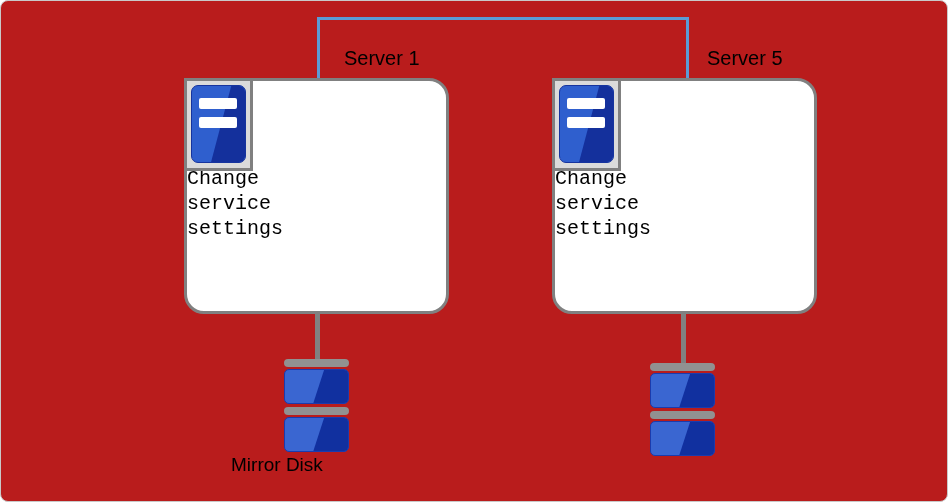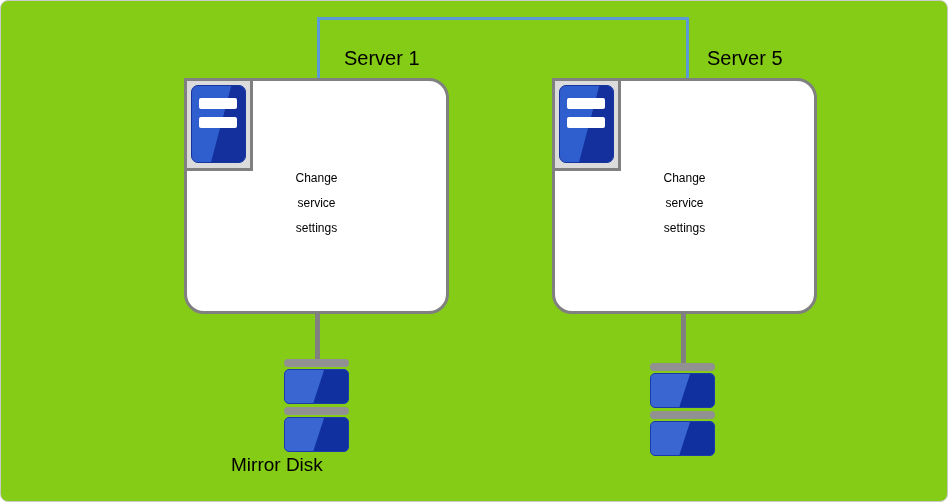--- a/index.html
+++ b/index.html
@@ -5,21 +5,21 @@
   * { margin: 0; padding: 0; box-sizing: border-box; }
   html, body { background: #ffffff; }
   body {
     font-family: "Liberation Sans", "DejaVu Sans", sans-serif;
     color: #000000;
   }
   .canvas {
     position: relative;
     width: 948px;
     height: 502px;
-    background: #84cc16;
+    background: #b91c1c;
     border: 1px solid #c9c9c9;
     border-radius: 8px;
     overflow: hidden;
   }
 
   
   .interconnect {
     position: absolute;
     left: 316px; top: 16px;
     width: 372px; height: 61px;
@@ -50,24 +50,25 @@
     border-radius: 20px;
     z-index: 1;
   }
   .server-box.b1 { left: 183px; }
   .server-box.b2 { left: 551px; }
 
   .box-caption {
     position: absolute;
     left: 0; top: 85px;
     width: 100%;
-    text-align: center;
-    font-size: 12px;
+    text-align: left;
+    font-size: 20px;
     line-height: 25px;
     white-space: pre-line;
+    font-family: Liberation Mono, monospace;
   }
 
   
   .icon-frame {
     position: absolute;
     top: 77px;
     width: 69px; height: 93px;
     background: #dbdbdb;
     border: 3px solid #808080;
     z-index: 2;

